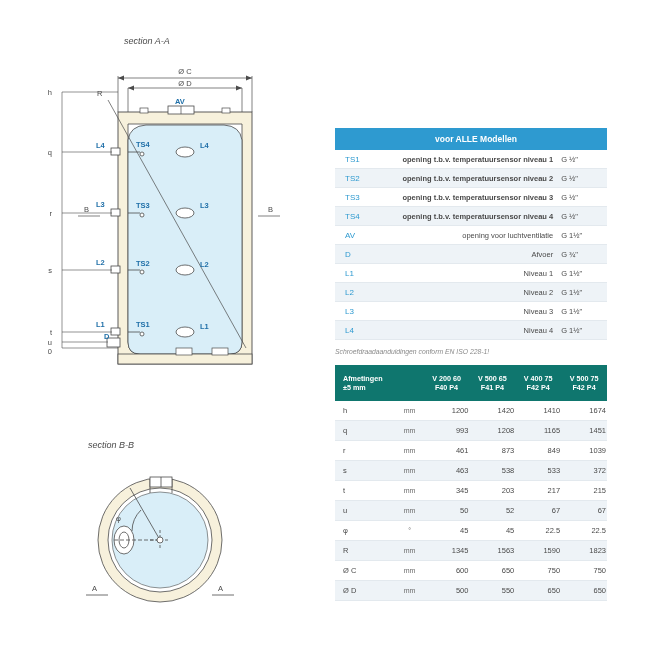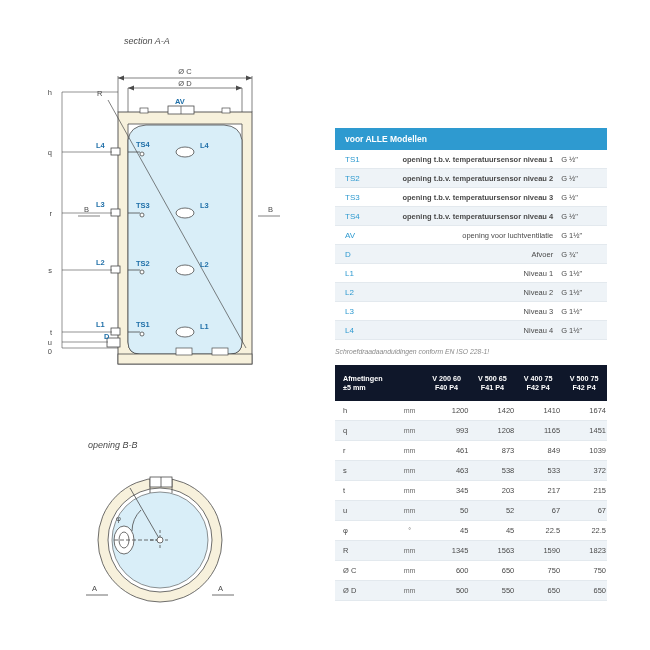--- a/index.html
+++ b/index.html
@@ -25,37 +25,37 @@
   svg{display:block;}
 
   
   .tables{position:absolute;left:330px;top:0;width:320px;height:650px;}
 
   table{border-collapse:collapse;font-size:7.5px;}
   .t1{position:absolute;left:5px;top:128px;width:272px;}
   .t1 th,.t1 td{padding:0;height:18px;vertical-align:middle;}
   .t1 .hdr{
     background:#2e9ad0;color:#ffffff;font-weight:bold;font-size:8.5px;
-    text-align:left;padding-left:10px;height:22px;
+    text-align:center;padding-left:10px;height:22px;
   }
   .t1 .c0{width:42px;color:#2e9ad0;text-align:left;padding-left:10px;font-size:8px;}
   .t1 .c1{width:180px;color:#4a4a4a;padding-left:2px;}
   .t1 .c2{width:50px;color:#4a4a4a;text-align:left;padding-left:8px;}
   .t1 tr.alt td{background:#eef3f7;}
   .t1 tr td{border-bottom:1px solid #e3e9ee;text-align:right;}
   .t1 .bold{font-weight:bold;}
   .note{
     position:absolute;left:5px;top:348px;
     font-style:italic;font-size:6.8px;color:#8a8a8a;
   }
 
   .t2{position:absolute;left:5px;top:365px;width:272px;}
   .t2 td,.t2 th{height:17px;vertical-align:middle;border-bottom:1px solid #e3e9ee;}
   .t2 thead th{
-    background:#0f172a;color:#ffffff;font-weight:bold;font-size:7.2px;
+    background:#0f766e;color:#ffffff;font-weight:bold;font-size:7.2px;
     line-height:1.25;padding:3px 4px;height:30px;border-bottom:none;margin-left:25px;
   }
   .t2 thead th.first{text-align:left;padding-left:8px;width:52px;}
   .t2 thead th.unit{width:26px;}
   .t2 thead th.model{width:48px;text-align:center;}
   .t2 td.lbl{text-align:left;padding-left:8px;color:#4a4a4a;}
   .t2 td.unit{text-align:center;color:#6a6a6a;font-size:7px;}
   .t2 td.val{text-align:right;color:#4a4a4a;}
   .t2 tr.alt td{background:#eef3f7;}
 
@@ -64,21 +64,21 @@
   .dt-b{font-family:"Liberation Sans", sans-serif;font-size:7.5px;fill:#1f6fa8;font-weight:bold;}
 </style>
 </head>
 <body>
 
 <div class="wrap">
 
   <div class="drawing">
 
     <div class="section-label" style="left:88px;top:36px;margin-left:36px;">section A-A</div>
-    <div class="section-label" style="left:88px;top:440px;">opening B-B</div>
+    <div class="section-label" style="left:88px;top:440px;">section B-B</div>
 
     <svg width="330" height="400" viewBox="0 0 330 400" style="position:absolute;left:0;top:48px;">
       <g stroke="#4a4a4a" fill="none" stroke-width="0.7">
 
         <line x1="118" y1="28" x2="118" y2="64"></line>
         <line x1="252" y1="28" x2="252" y2="64"></line>
         <line x1="118" y1="30" x2="252" y2="30"></line>
         <polygon points="118,30 124,27.5 124,32.5" fill="#4a4a4a" stroke="none"></polygon>
         <polygon points="252,30 246,27.5 246,32.5" fill="#4a4a4a" stroke="none"></polygon>
 

